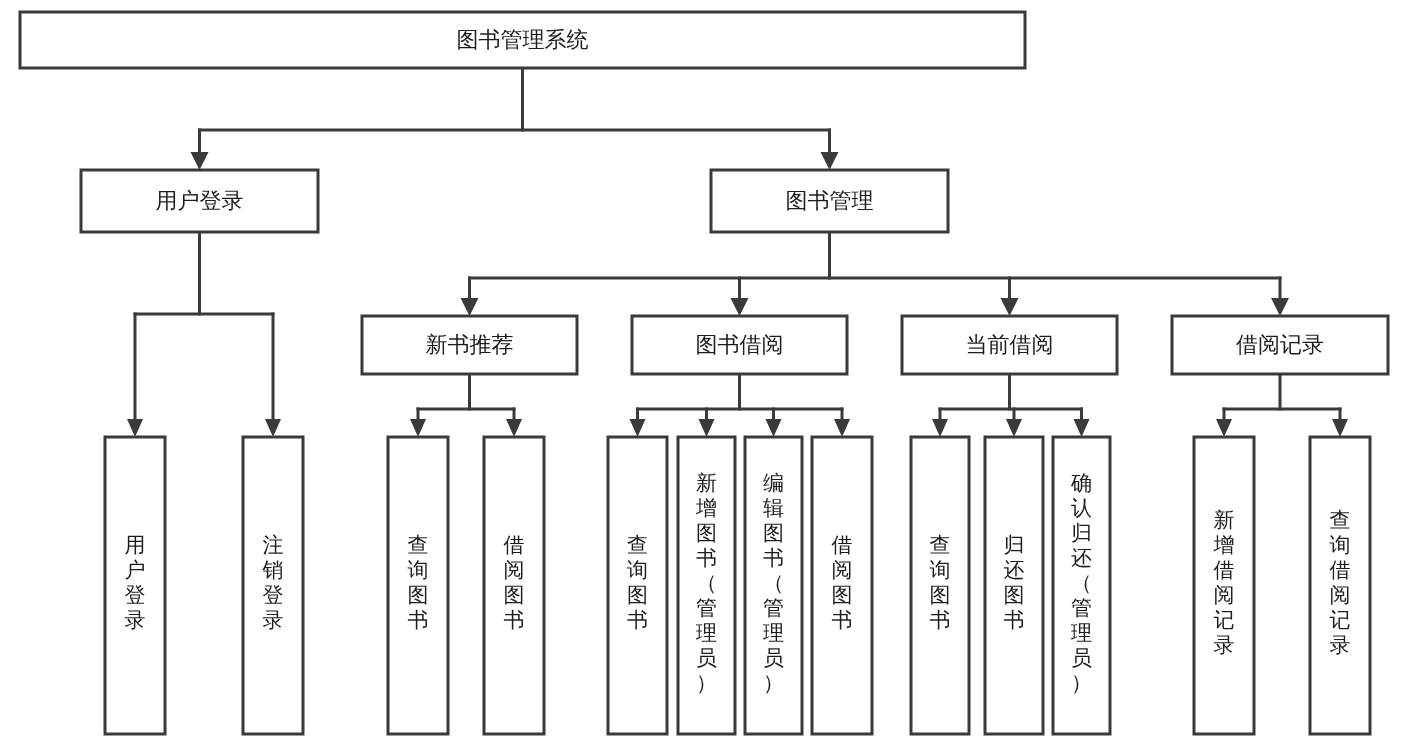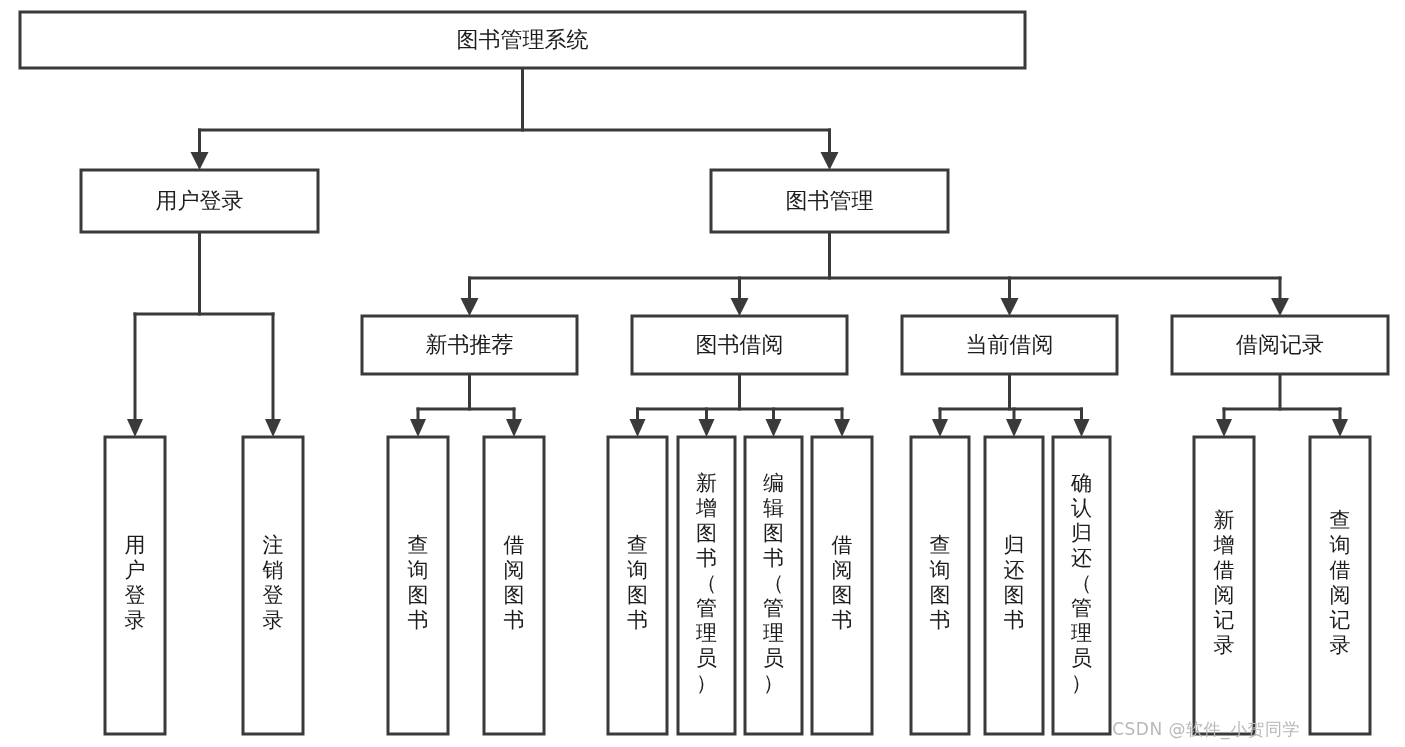--- a/index.html
+++ b/index.html
@@ -10,21 +10,20 @@
   body {
     width: 1405px;
     height: 747px;
     font-family: "DejaVu Sans", "Liberation Sans", sans-serif;
     overflow: hidden;
   }
   #diagram-root {
     position: relative;
     width: 1276px;
     height: 747px;
-    padding-left: 36px;
   }
   svg.tree {
     position: absolute;
     left: 0;
     top: 0;
     width: 1405px;
     height: 747px;
   }
   .node-box {
     fill: #ffffff;
@@ -251,15 +250,14 @@
         <g>
           <text class="node-label-vertical" x="1224" y="527"><tspan x="1224" dy="0">新</tspan><tspan x="1224" dy="25">增</tspan><tspan x="1224" dy="25">借</tspan><tspan x="1224" dy="25">阅</tspan><tspan x="1224" dy="25">记</tspan><tspan x="1224" dy="25">录</tspan></text>
         </g>
         <g>
           <text class="node-label-vertical" x="1340" y="527"><tspan x="1340" dy="0">查</tspan><tspan x="1340" dy="25">询</tspan><tspan x="1340" dy="25">借</tspan><tspan x="1340" dy="25">阅</tspan><tspan x="1340" dy="25">记</tspan><tspan x="1340" dy="25">录</tspan></text>
         </g>
       </g>
 
   </svg>
 
-  <div class="watermark">CSDN @软件_小贺同学</div>
 
 </div>
 
 </body></html>

